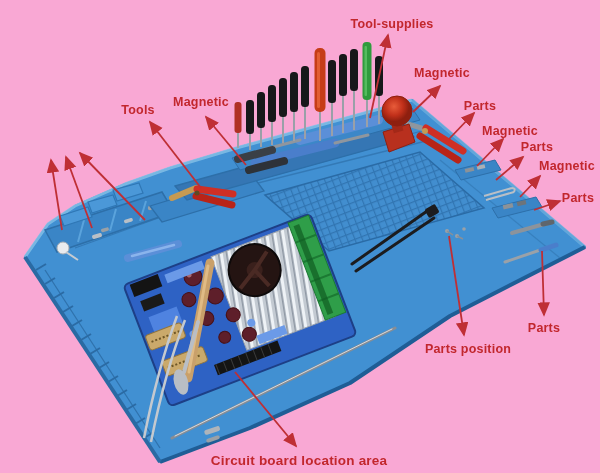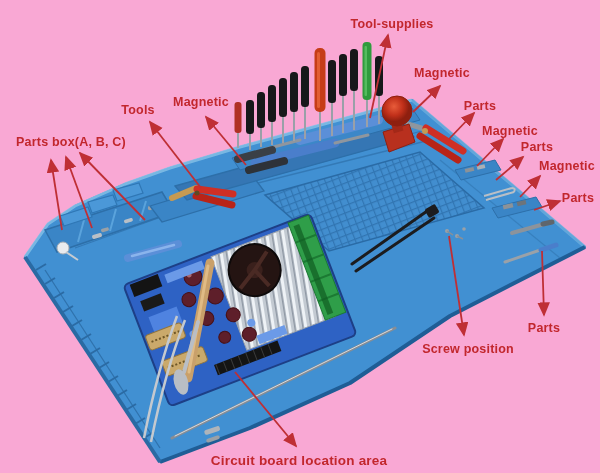--- a/index.html
+++ b/index.html
@@ -258,25 +258,24 @@
       <path d="M534,210 L560,201" marker-end="url(#ah)"></path>
       <path d="M542,251 L544,315" marker-end="url(#ah)"></path>
       <path d="M449,236 L464,335" marker-end="url(#ah)"></path>
       <path d="M235,372 L296,446" marker-end="url(#ah)"></path>
     </g>
   </svg>
 
   <div class="ann" style="left:392px;top:24px">Tool-supplies</div>
   <div class="ann" style="left:201px;top:102px">Magnetic</div>
   <div class="ann" style="left:138px;top:110px">Tools</div>
-  <div class="ann" style="left:71px;top:142px">Parts box(A, B, C)</div>
   <div class="ann" style="left:442px;top:73px">Magnetic</div>
   <div class="ann" style="left:480px;top:106px">Parts</div>
   <div class="ann" style="left:510px;top:131px">Magnetic</div>
   <div class="ann" style="left:537px;top:147px">Parts</div>
   <div class="ann" style="left:567px;top:166px">Magnetic</div>
   <div class="ann" style="left:578px;top:198px">Parts</div>
   <div class="ann" style="left:544px;top:328px">Parts</div>
-  <div class="ann" style="left:468px;top:349px">Screw position</div>
+  <div class="ann" style="left:468px;top:349px">Parts position</div>
   <div class="ann ann-lg" style="left:299px;top:460px">Circuit board location area</div>
 
   <div class="scrollbar-thumb"></div>
 </div>
 
 </body></html>

